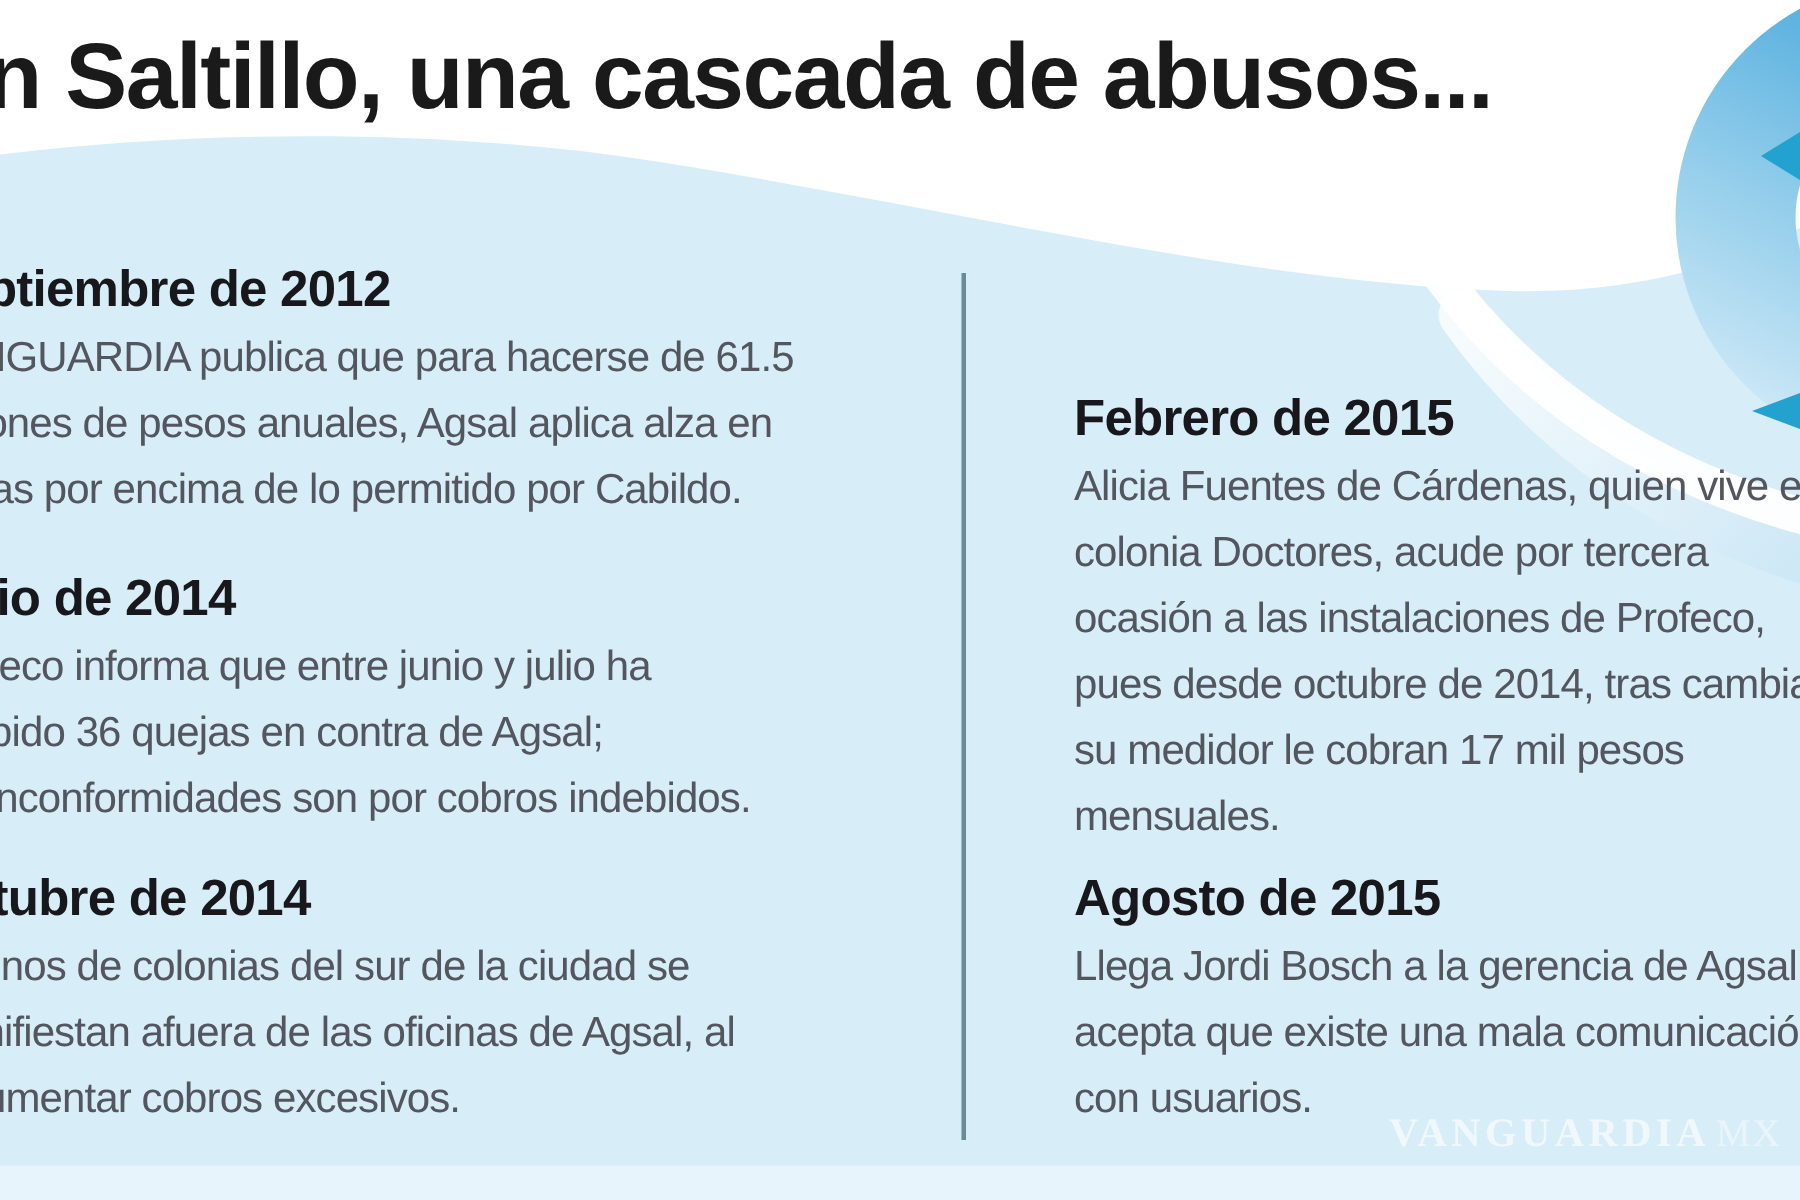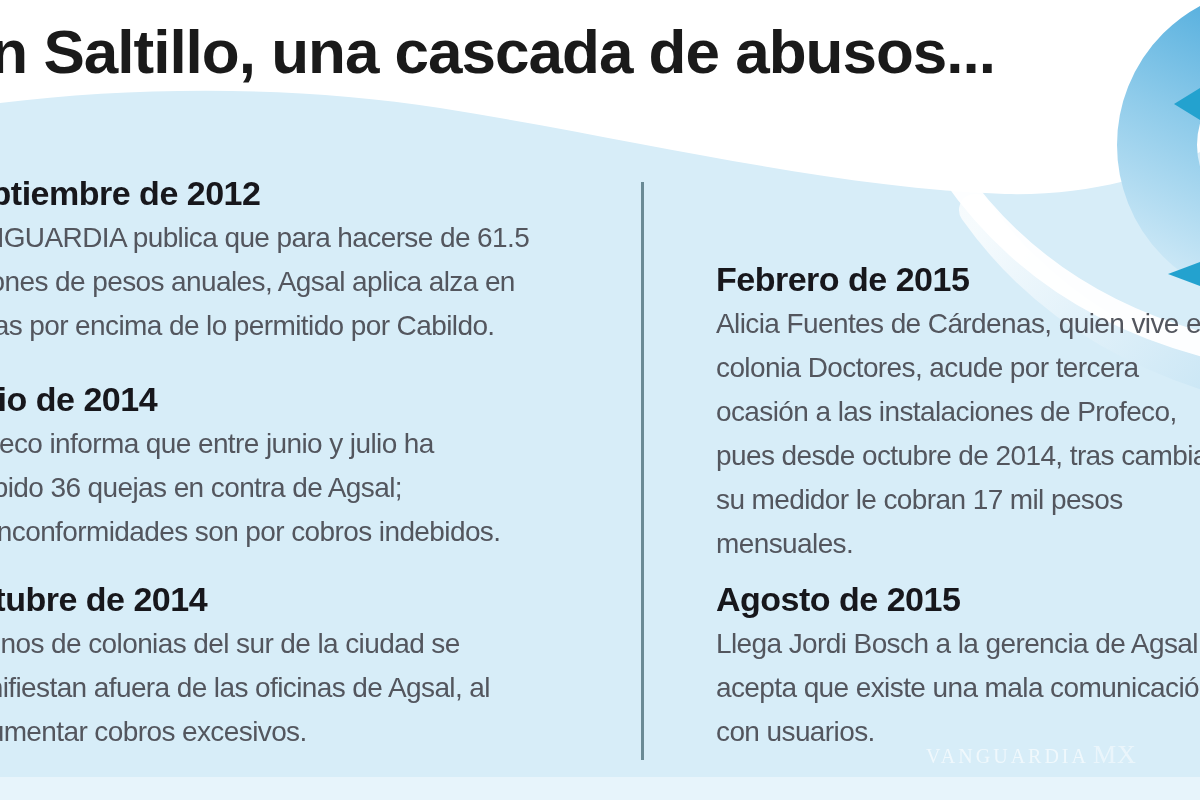--- a/index.html
+++ b/index.html
@@ -22,21 +22,21 @@
   .e-l1{top:172px;} .e-l2{top:378px;} .e-l3{top:578px;}
   .e-r1{top:258px;} .e-r2{top:578px;}
 
   .entry h2{margin:0;font-size:34px;line-height:42px;font-weight:bold;
             letter-spacing:-0.5px;color:#17171c;white-space:nowrap;}
   .entry p{margin:2px 0 0 0;font-size:28px;line-height:44px;color:#53565e;
            letter-spacing:-0.6px;white-space:pre-line;}
 
   .watermark{position:absolute;left:926px;top:740px;white-space:nowrap;
              font-family:"Liberation Serif", serif;color:rgba(255,255,255,0.62);}
-  .watermark .brand{font-weight:normal;font-size:20px;letter-spacing:3px;}
+  .watermark .brand{font-weight:bold;font-size:27px;letter-spacing:3px;}
   .watermark .suffix{font-weight:normal;font-size:26px;letter-spacing:1px;
                      opacity:.8;margin-left:4px;}
 </style>
 </head>
 <body>
 
 <div class="stage">
 
   <svg class="bg" viewBox="0 0 1200 800" xmlns="http://www.w3.org/2000/svg">
     <defs>

